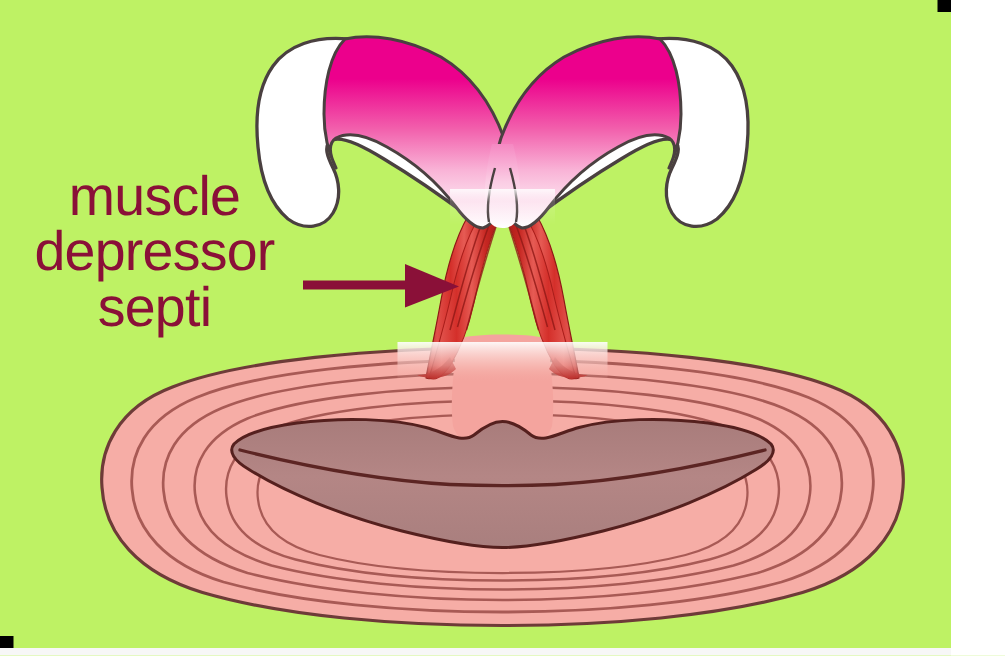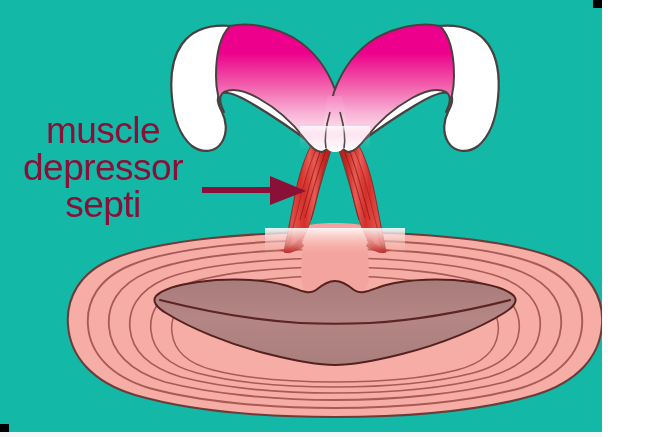--- a/index.html
+++ b/index.html
@@ -8,22 +8,23 @@
     padding: 0;
     background: #ffffff;
   }
   body {
     font-family: "Liberation Sans", sans-serif;
   }
   #figure-root {
     position: relative;
     width: 602px;
     height: 437px;
-    background: #14b8a6;
+    background: #bef264;
     overflow: hidden;
+    padding-left: 32px;
   }
   #figure-svg {
     position: absolute;
     left: 0;
     top: 0;
     width: 670px;
     height: 437px;
     display: block;
   }
   .annotation-label {

